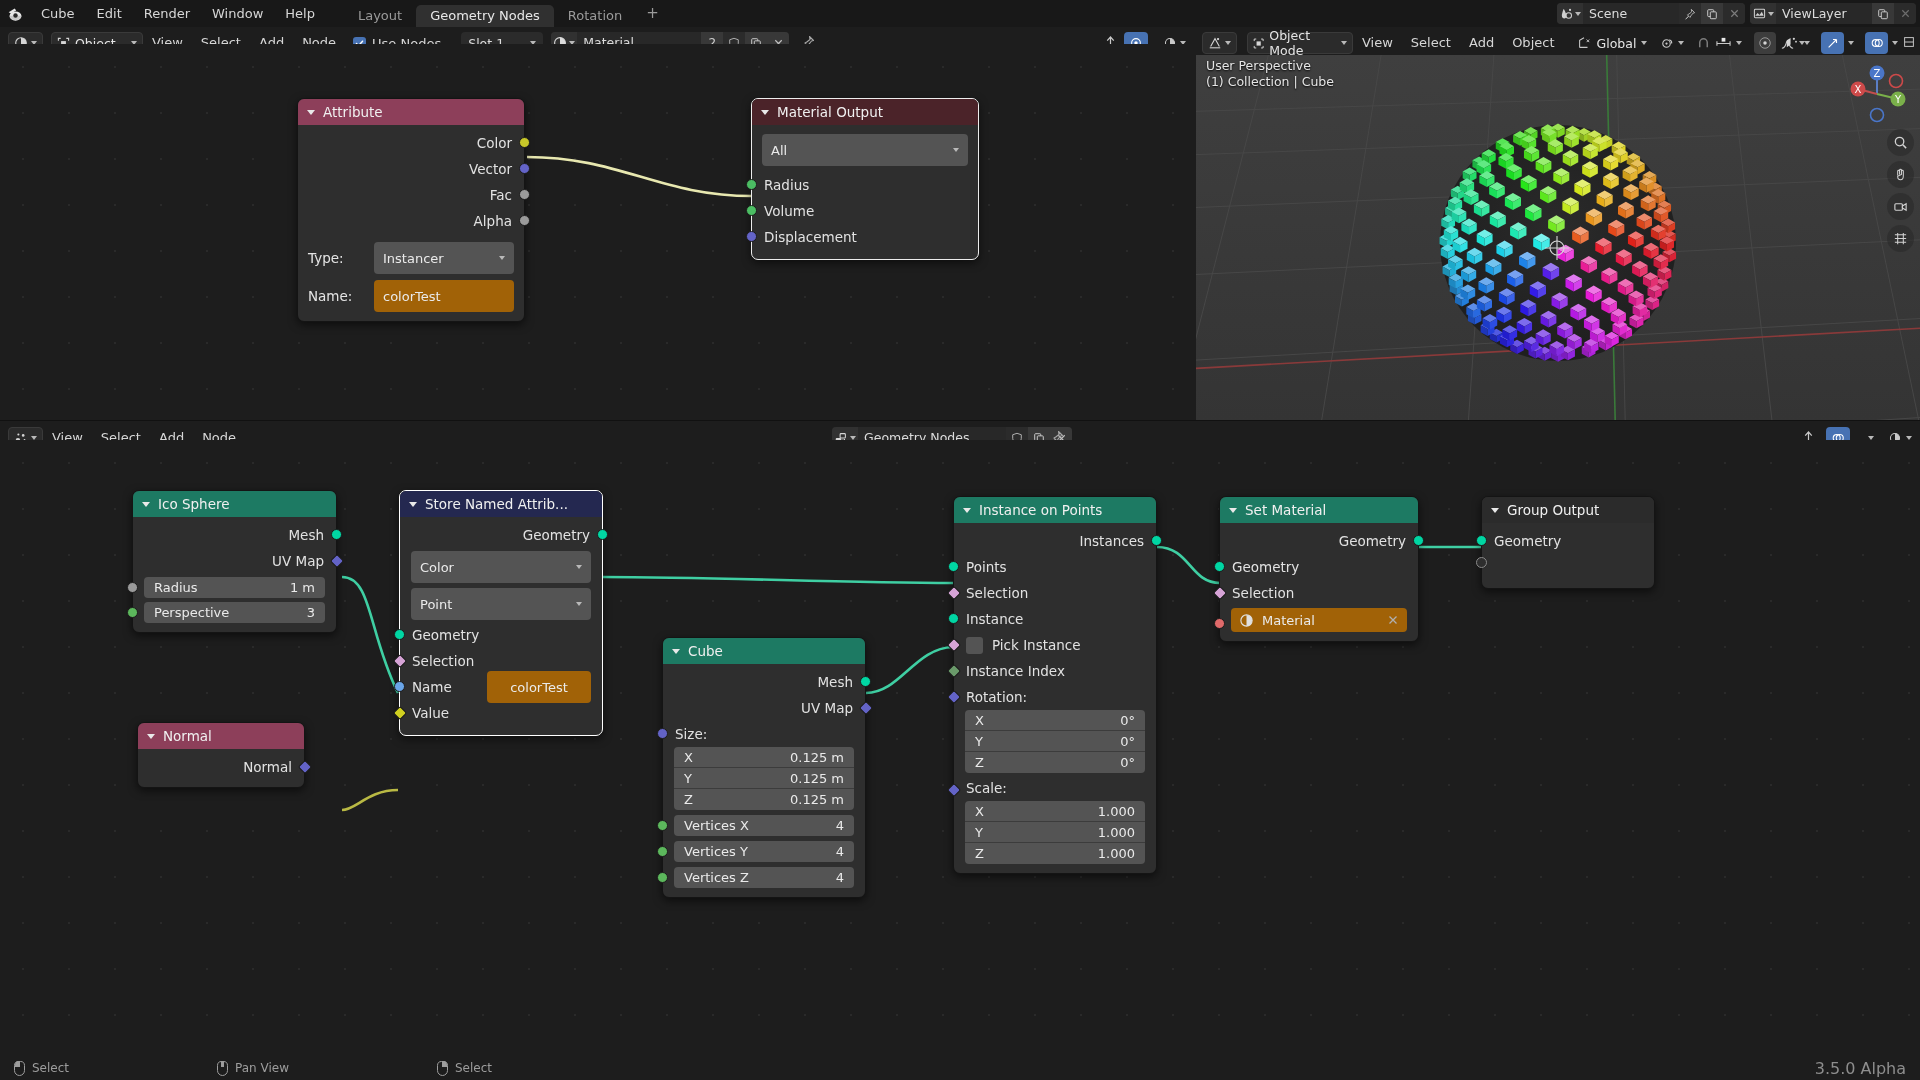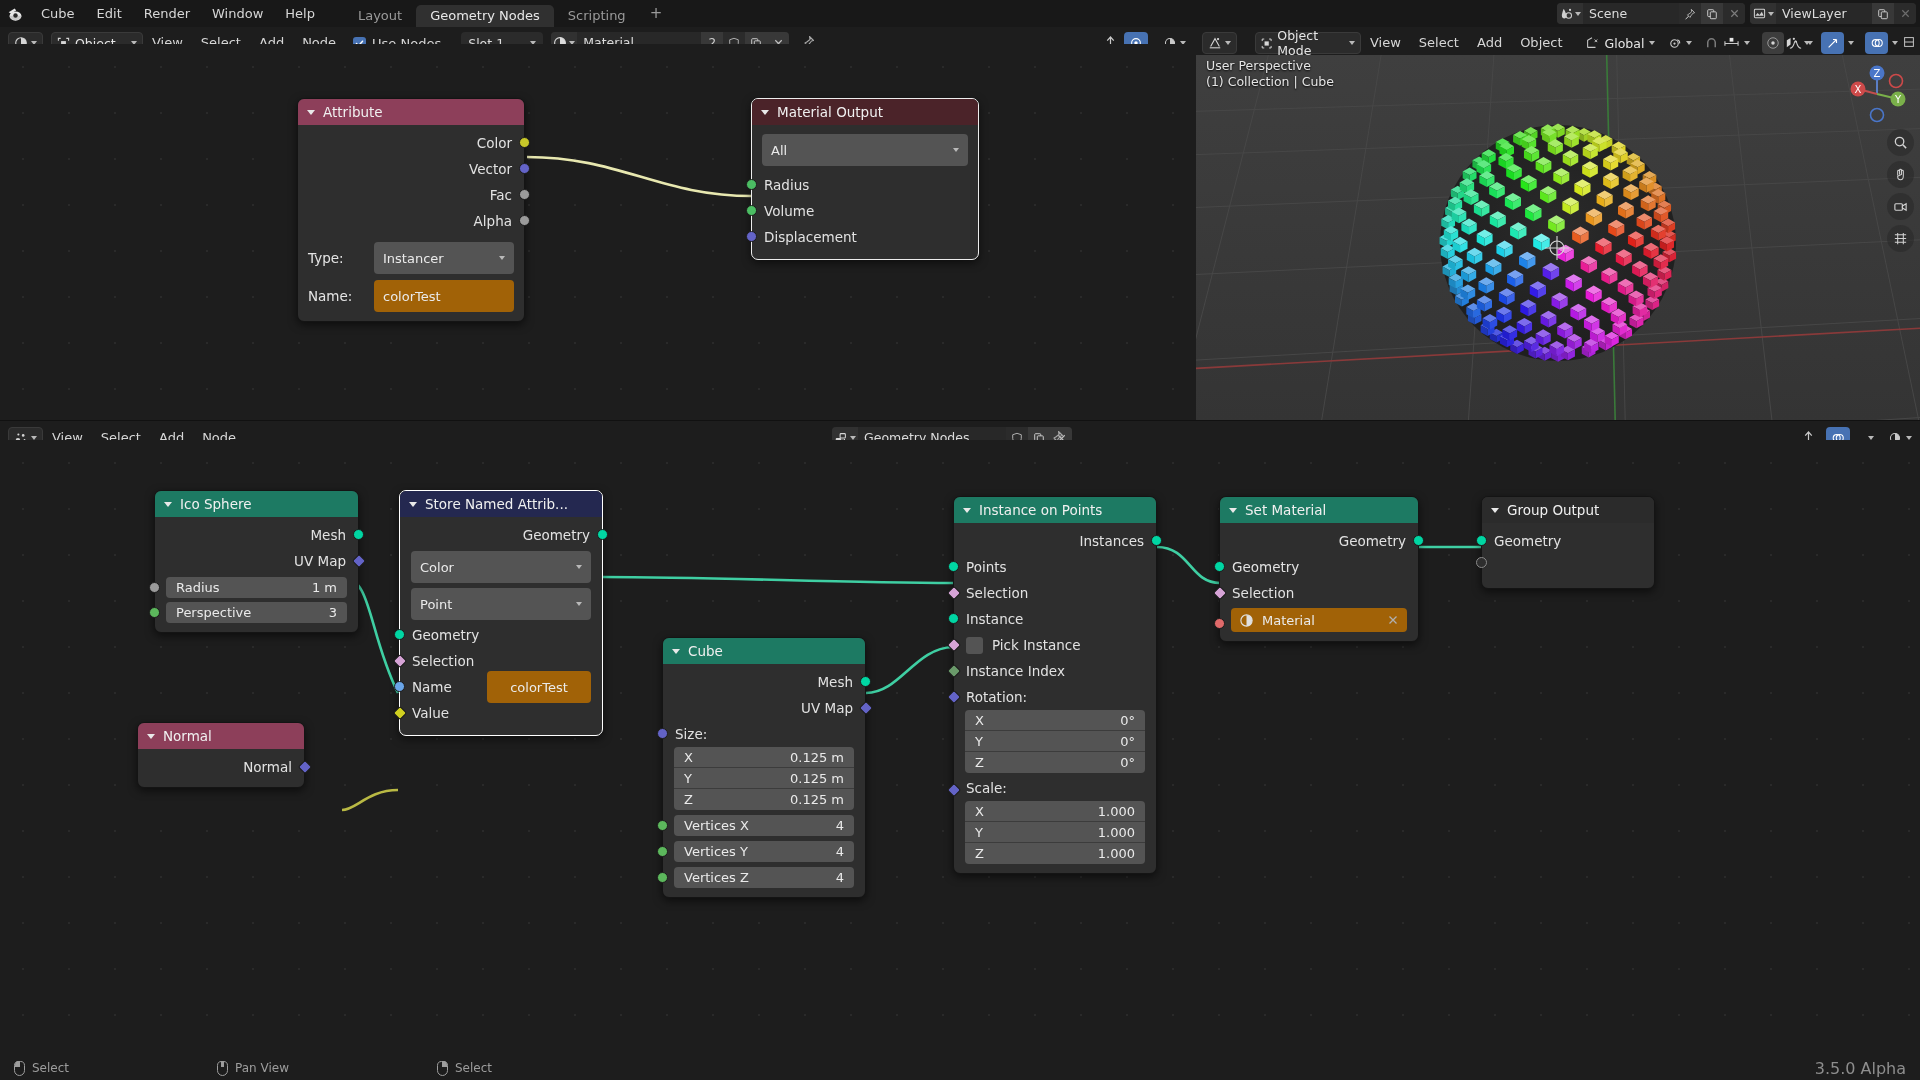--- a/index.html
+++ b/index.html
@@ -102,21 +102,21 @@
       </svg>
     </div>
     <div class="menu-item">Cube</div>
     <div class="menu-item">Edit</div>
     <div class="menu-item">Render</div>
     <div class="menu-item">Window</div>
     <div class="menu-item">Help</div>
     <div class="wstabs">
       <div class="wstab">Layout</div>
       <div class="wstab active">Geometry Nodes</div>
-      <div class="wstab">Scripting</div>
+      <div class="wstab">Rotation</div>
       <div class="wstab-plus">+</div>
     </div>
     <div class="topbar-right">
       <div class="idblock">
         <div class="ic">
           <svg width="13" height="13" viewBox="0 0 14 14">
               <path d="M4 2 C4 2 2 7 2 9.5 C2 11.4 3.3 12.4 4.6 12.4 C6 12.4 7 11.2 7 9.8 C7 7.5 5 4 4 2Z" fill="#d0d0d0"></path>
               <circle cx="9.4" cy="9.1" r="3" fill="none" stroke="#d0d0d0" stroke-width="1.1"></circle>
               <circle cx="10.8" cy="3.2" r="1.2" fill="#d0d0d0"></circle>
             </svg>
@@ -354,21 +354,21 @@
 
   <div class="ed-header" style="left:1196px;top:27px;width:724px;">
     <div class="eh-btn" style="margin-left:6px;">
       <svg width="14" height="14" viewBox="0 0 16 16">
           <path d="M3 12 L8 3 L13 12" fill="none" stroke="#d6d6d6" stroke-width="1.2"></path>
           <circle cx="11.5" cy="3.5" r="1.3" fill="#d6d6d6"></circle>
           <path d="M2 13.5 H14" stroke="#d6d6d6" stroke-width="1.2"></path>
         </svg>
       <span class="chev"></span>
     </div>
-    <div class="eh-btn" style="margin-left:18px;width:106px;justify-content:space-between;">
+    <div class="eh-btn" style="margin-left:10px;width:106px;justify-content:space-between;">
       <span style="display:flex;align-items:center;gap:5px;">
         <svg width="13" height="13" viewBox="0 0 14 14">
             <path d="M1.5 4 V1.5 H4 M10 1.5 H12.5 V4 M12.5 10 V12.5 H10 M4 12.5 H1.5 V10" fill="none" stroke="#d6d6d6" stroke-width="1.2"></path>
             <rect x="4.4" y="4.4" width="5.2" height="5.2" fill="#d6d6d6"></rect>
           </svg>
         <span style="font-size:12.5px;">Object Mode</span>
       </span>
       <span class="chev"></span>
     </div>
     <div class="eh-menu">View</div>
@@ -1093,21 +1093,21 @@
 
       <path d="M603 137 C 720 137, 840 143, 953 143" fill="none" stroke="#3fcfa3" stroke-width="2.6"></path>
 
       <path d="M866 253 C 900 253, 915 208, 953 207" fill="none" stroke="#3fcfa3" stroke-width="2.6"></path>
 
       <path d="M1157 107 C 1190 107, 1190 143, 1220 143" fill="none" stroke="#3fcfa3" stroke-width="2.6"></path>
 
       <path d="M1419 107 C 1450 107, 1452 107, 1482 107" fill="none" stroke="#3fcfa3" stroke-width="2.6"></path>
     </svg>
 
-    <div class="node" style="left:154px;top:50px;width:205px;">
+    <div class="node" style="left:132px;top:50px;width:205px;">
       <div class="node-head" style="background:#1d7a63;">
         <span class="hchev"></span>
         <span>Ico Sphere</span>
       </div>
       <div class="node-body">
         <div class="row out">
           <span class="sock" style="right:-6px;top:7px;background:#00d6a3;"></span>
           <span>Mesh</span>
         </div>
         <div class="row out">

